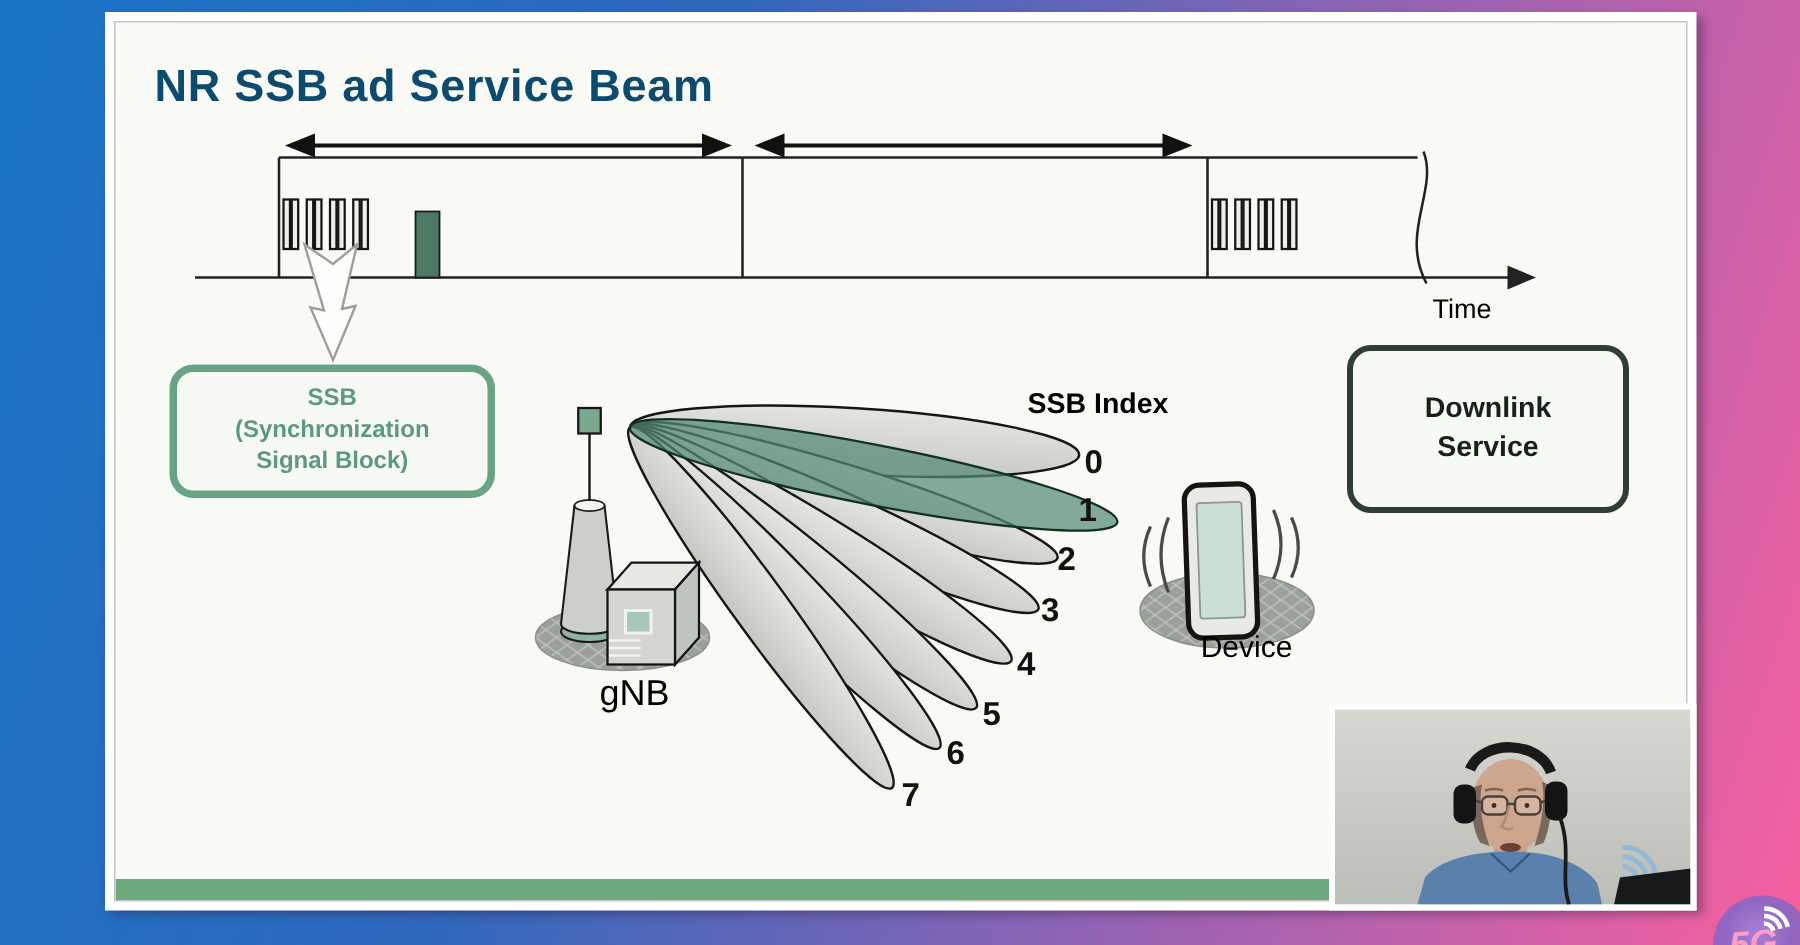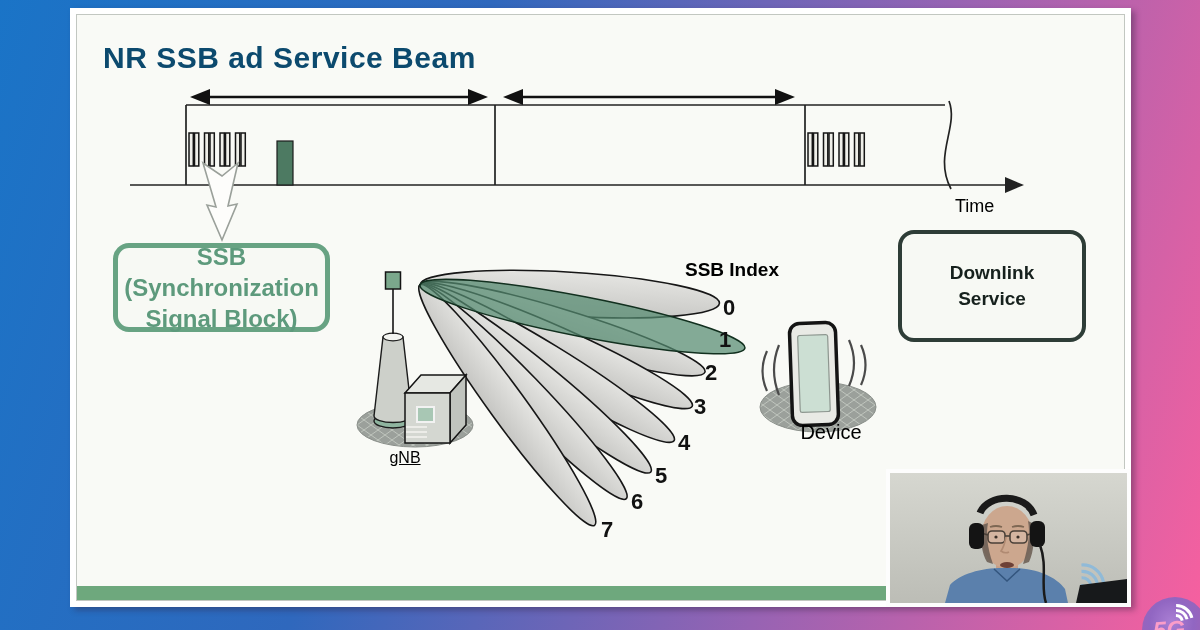--- a/index.html
+++ b/index.html
@@ -13,30 +13,30 @@
          box-shadow:4px 3px 6px rgba(50,30,60,.4);}
   .slide-inner{position:absolute;left:6px;top:6px;right:6px;bottom:6px;background:#f9faf6;
                border:1px solid #c2c7c1;overflow:hidden;}
   .diagram-svg{position:absolute;left:0;top:0;width:1049px;height:587px;}
   .footer-bar{position:absolute;left:0;bottom:0;width:100%;height:14px;background:#6ea87d;}
   .slide-title{position:absolute;left:26px;top:26px;font-size:30px;font-weight:700;
                color:#0c4a6e;letter-spacing:.5px;}
   .lbl{position:absolute;color:#000000;}
   .time-lbl{left:878px;top:181px;font-size:18px;}
   .ssb-index-lbl{left:608px;top:244px;font-size:19px;font-weight:700;}
-  .gnb-lbl{left:300px;top:434px;width:56px;text-align:center;font-size:16px;text-decoration:underline;}
+  .gnb-lbl{left:318px;top:434px;width:56px;text-align:center;font-size:24px;}
   .device-lbl{left:701px;top:406px;width:76px;text-align:center;font-size:20px;margin-left:15px;}
   .beam-num{position:absolute;font-size:22px;font-weight:700;color:#111;}
   .bn0{left:646px;top:280px;} .bn1{left:642px;top:312px;} .bn2{left:628px;top:345px;}
   .bn3{left:617px;top:379px;} .bn4{left:601px;top:415px;} .bn5{left:578px;top:448px;}
   .bn6{left:554px;top:474px;} .bn7{left:524px;top:502px;}
   .callout{position:absolute;box-sizing:border-box;text-align:center;background:#f7f9f4;
            display:flex;flex-direction:column;justify-content:center;}
   .ssb-callout{left:36px;top:228px;width:217px;height:89px;border:5px solid #68a383;
-               border-radius:16px;color:#5d9a7c;font-size:24px;font-weight:700;line-height:1.3;}
+               border-radius:16px;color:#5d9a7c;font-size:16px;font-weight:700;line-height:1.3;}
   .downlink-callout{left:821px;top:215px;width:188px;height:112px;border:4px solid #2e3d37;
                border-radius:16px;color:#16211d;font-size:19px;font-weight:700;line-height:1.35;}
   
   .webcam{position:absolute;left:886px;top:469px;width:245px;height:138px;background:#fdfdfd;
           padding:4px;box-sizing:border-box;}
   .webcam svg{display:block;}
   
   .corner-logo{position:absolute;left:1142px;top:597px;width:66px;height:66px;border-radius:50%;
      background:radial-gradient(circle at 45% 38%,#aa7fd4 0%,#9166c2 40%,#9c63b8 65%,#cf6bac 100%);}
   .corner-logo .logo-text{position:absolute;left:11px;top:19px;font-size:24px;font-weight:800;

